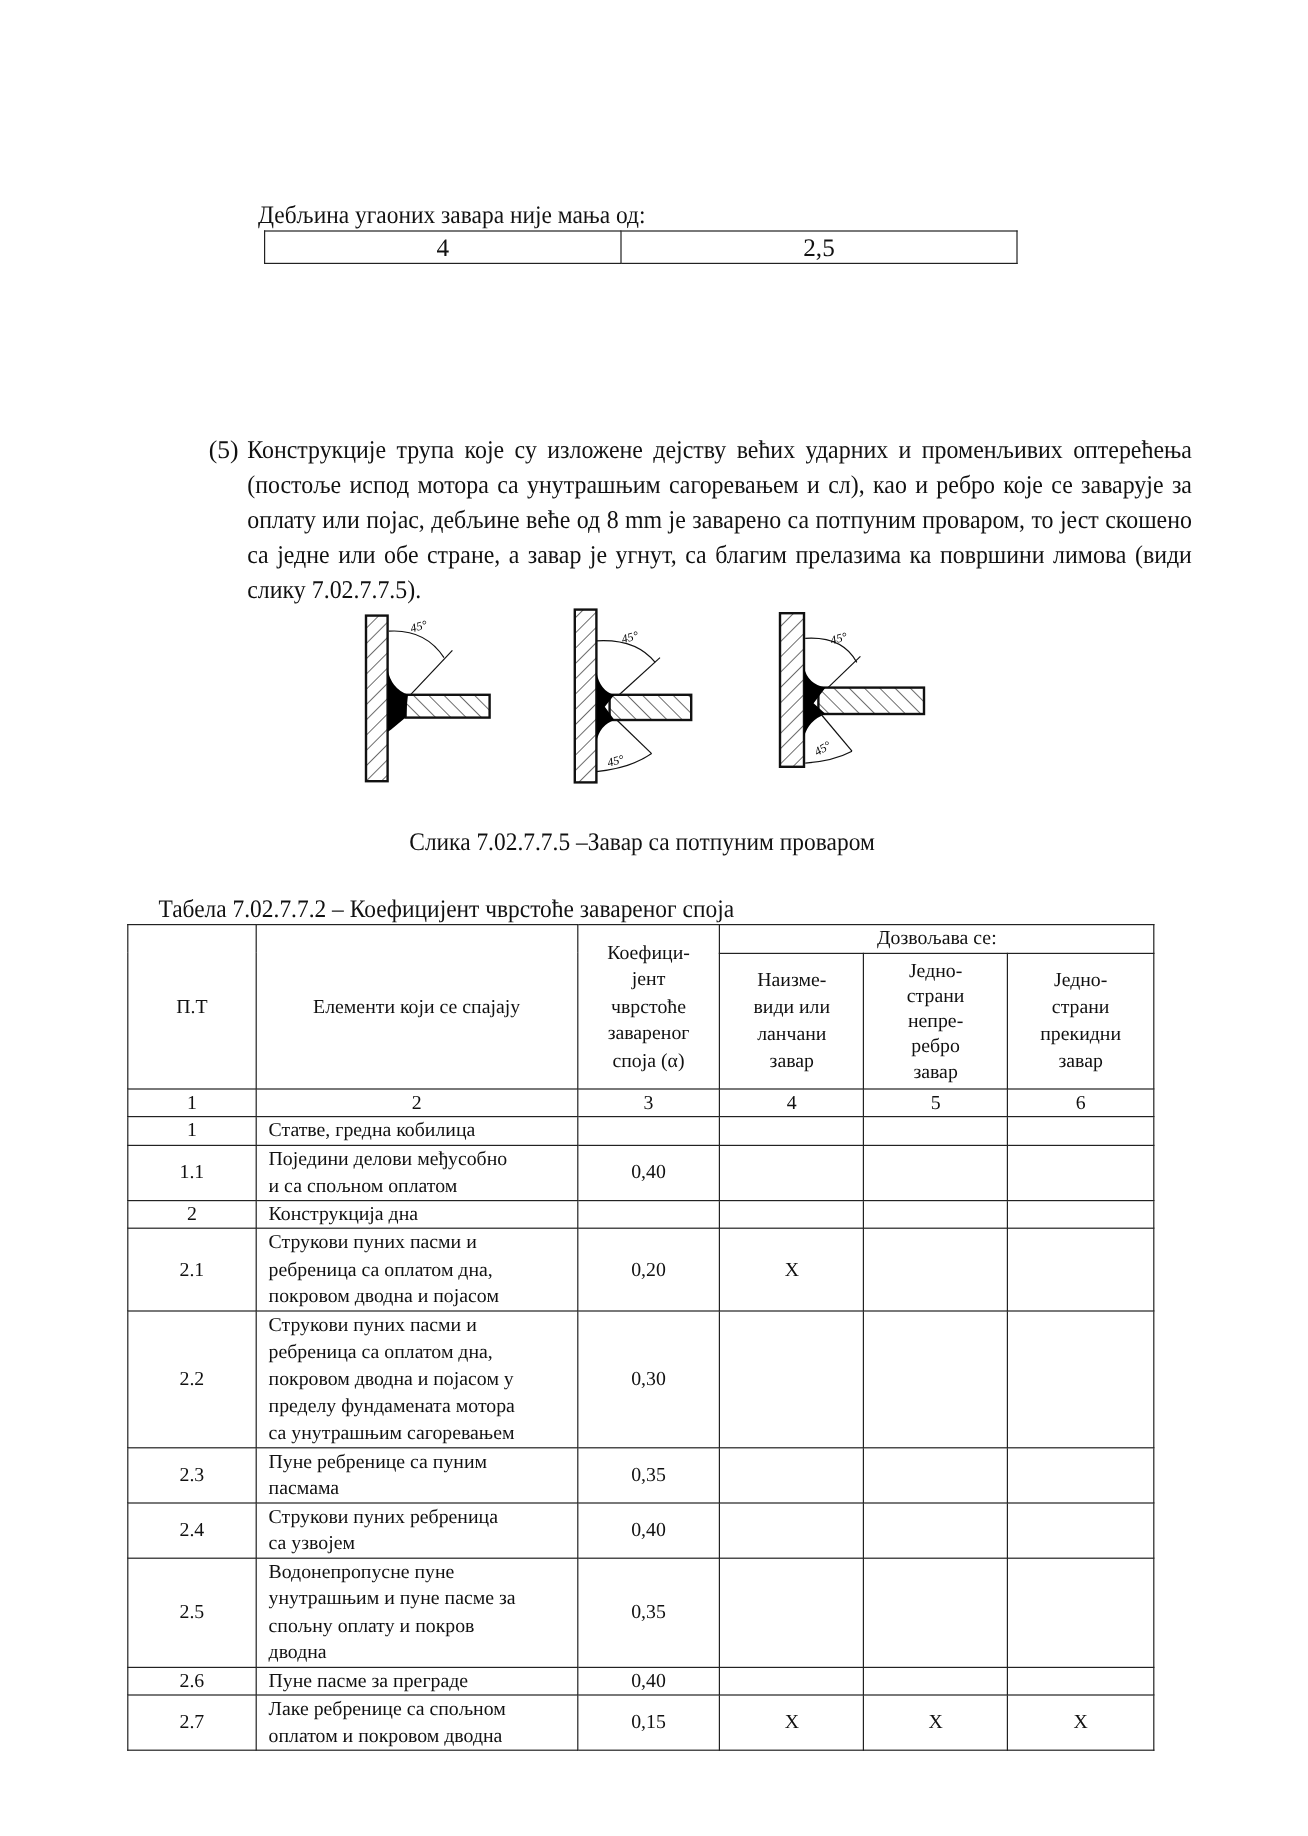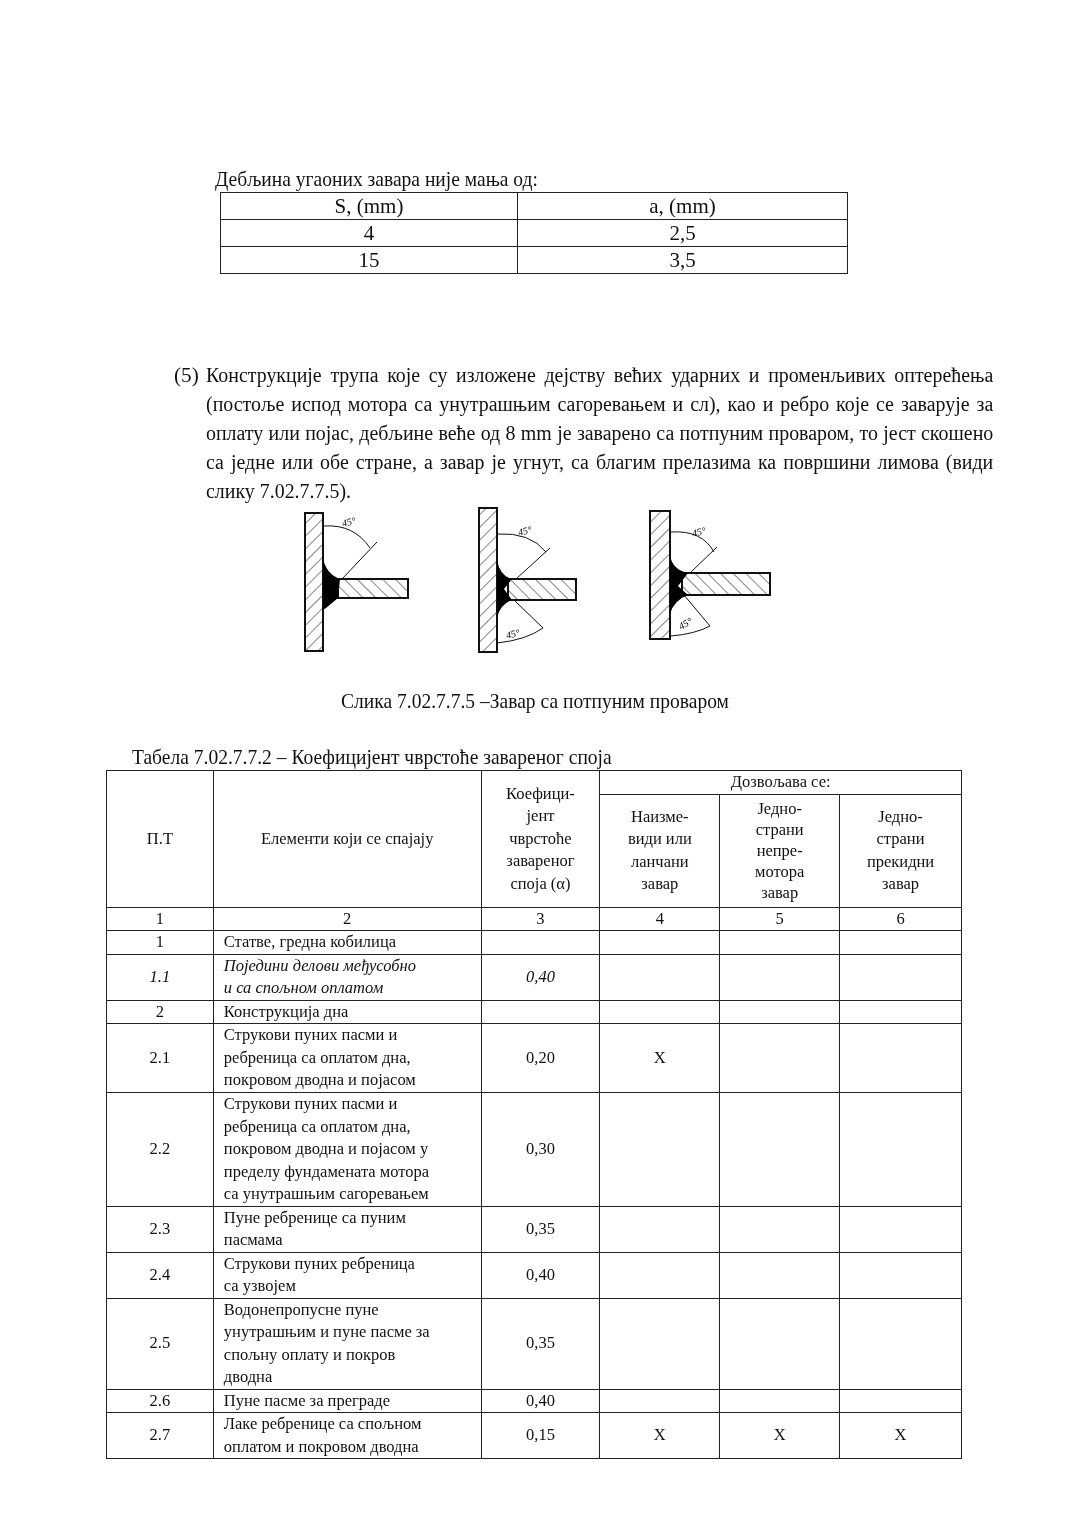--- a/index.html
+++ b/index.html
@@ -23,31 +23,23 @@
   .t2 .l { text-align: left; padding-left: 10px; }
   .t2 .hd { text-align: center; }
 </style>
 </head>
 <body>
 
 <div class="abs intro">Дебљина угаоних завара није мања од:</div>
 
 <table class="t1">
   <tbody>
-      <tr>
-    <td>S, (mm)</td>
-    <td>a, (mm)</td>
-  </tr>
   <tr>
     <td>4</td>
     <td>2,5</td>
-  </tr>
-  <tr>
-    <td>15</td>
-    <td>3,5</td>
   </tr>
 </tbody>
   </table>
 
 <div class="abs para">
   <span class="num">(5)</span>
   <div class="txt">Конструкције трупа које су изложене дејству већих ударних и променљивих оптерећења (постоље испод мотора са унутрашњим сагоревањем и сл), као и ребро које се заварује за оплату или појас, дебљине веће од 8 mm је заварено са потпуним проваром, то јест скошено са једне или обе стране, а завар је угнут, са благим прелазима ка површини лимова (види слику 7.02.7.7.5).</div>
 </div>
 
 <svg class="abs fig" viewBox="0 0 500 170" xmlns="http://www.w3.org/2000/svg">
@@ -125,21 +117,21 @@
     <td class="hd">
       <div>Наизме-</div>
       <div>види или</div>
       <div>ланчани</div>
       <div>завар</div>
     </td>
     <td class="hd" style="line-height:21px">
       <div>Једно-</div>
       <div>страни</div>
       <div>непре-</div>
-      <div>мотора</div>
+      <div>ребро</div>
       <div>завар</div>
     </td>
     <td class="hd">
       <div>Једно-</div>
       <div>страни</div>
       <div>прекидни</div>
       <div>завар</div>
     </td>
   </tr>
   <tr style="height:23px">
@@ -155,21 +147,21 @@
       <tr style="height: 23px;">
         <td class="c">1</td>
         <td class="l">
           <div>Статве, гредна кобилица</div>
         </td>
         <td class="c"></td>
         <td class="c"></td>
         <td class="c"></td>
         <td class="c"></td>
       </tr>
-      <tr style="height: 46px; font-style: italic;">
+      <tr style="height: 46px;">
         <td class="c">1.1</td>
         <td class="l">
           <div>Поједини делови међусобно</div>
           <div>и са спољном оплатом</div>
         </td>
         <td class="c">0,40</td>
         <td class="c"></td>
         <td class="c"></td>
         <td class="c"></td>
       </tr>

